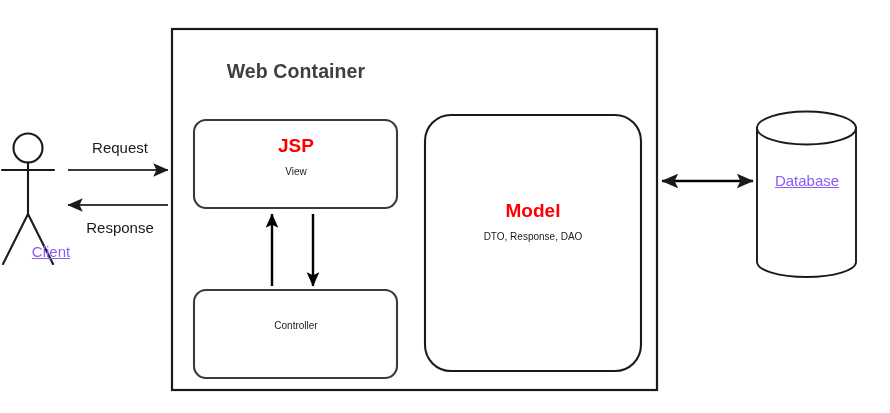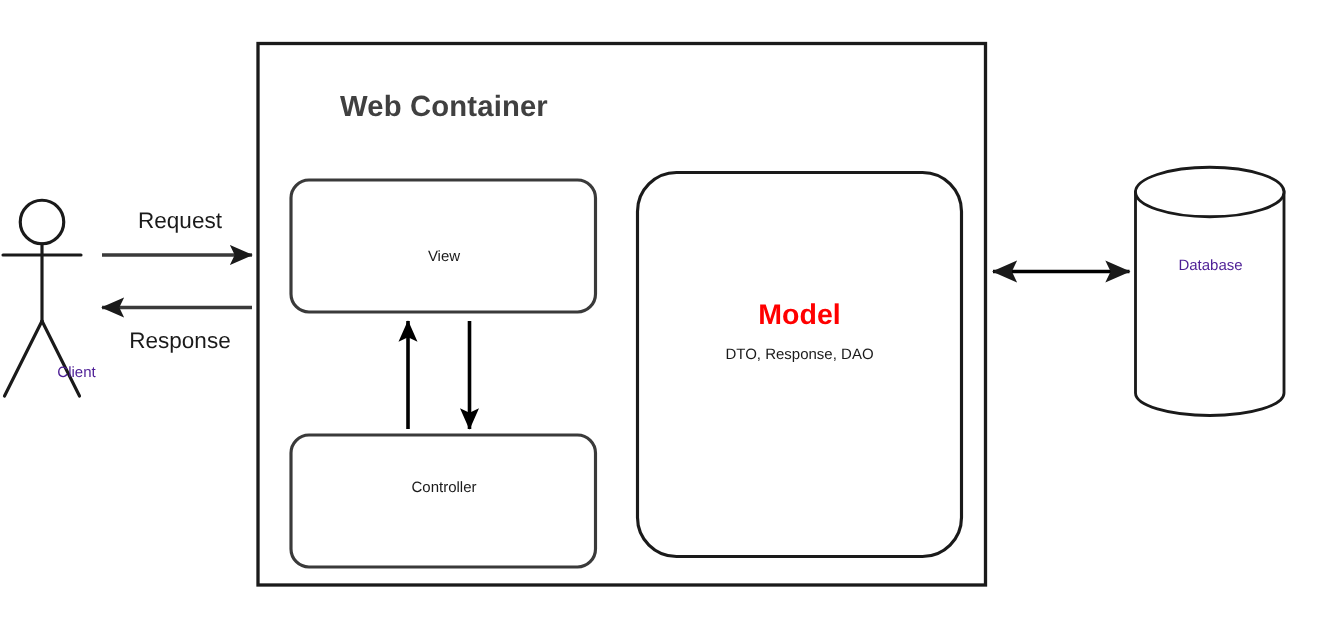--- a/index.html
+++ b/index.html
@@ -48,23 +48,24 @@
     font-size: 19px;
     font-weight: bold;
     color: #ff0000;
   }
   .lbl-sub {
     font-size: 10px;
     font-weight: normal;
     color: #1a1a1a;
   }
   .lbl-plain {
-    font-size: 10px;
+    font-size: 15px;
     font-weight: normal;
-    color: #4c1d95;
+    color: #8b5cf6;
+    text-decoration: underline;
   }
   .lbl-arrow {
     font-size: 15px;
     font-weight: normal;
     color: #1a1a1a;
   }
 
   
   .webcontainer-title { left: 186px; top: 60px; width: 220px; }
   .jsp-name   { left: 194px; top: 135px; width: 204px; }
@@ -127,20 +128,21 @@
   </svg>
 
   <div class="lbl lbl-arrow request-lbl">Request</div>
 
   <div class="lbl lbl-arrow response-lbl">Response</div>
 
   <div class="lbl lbl-plain client-lbl">Client</div>
 
   <div class="lbl lbl-title webcontainer-title">Web Container</div>
 
+  <div class="lbl lbl-red jsp-name">JSP</div>
   <div class="lbl lbl-sub jsp-sub">View</div>
 
   <div class="lbl lbl-sub servlet-sub">Controller</div>
 
   <div class="lbl lbl-red model-name">Model</div>
   <div class="lbl lbl-sub model-sub">DTO, Response, DAO</div>
 
   <div class="lbl lbl-plain db-lbl">Database</div>
 
 </div>

